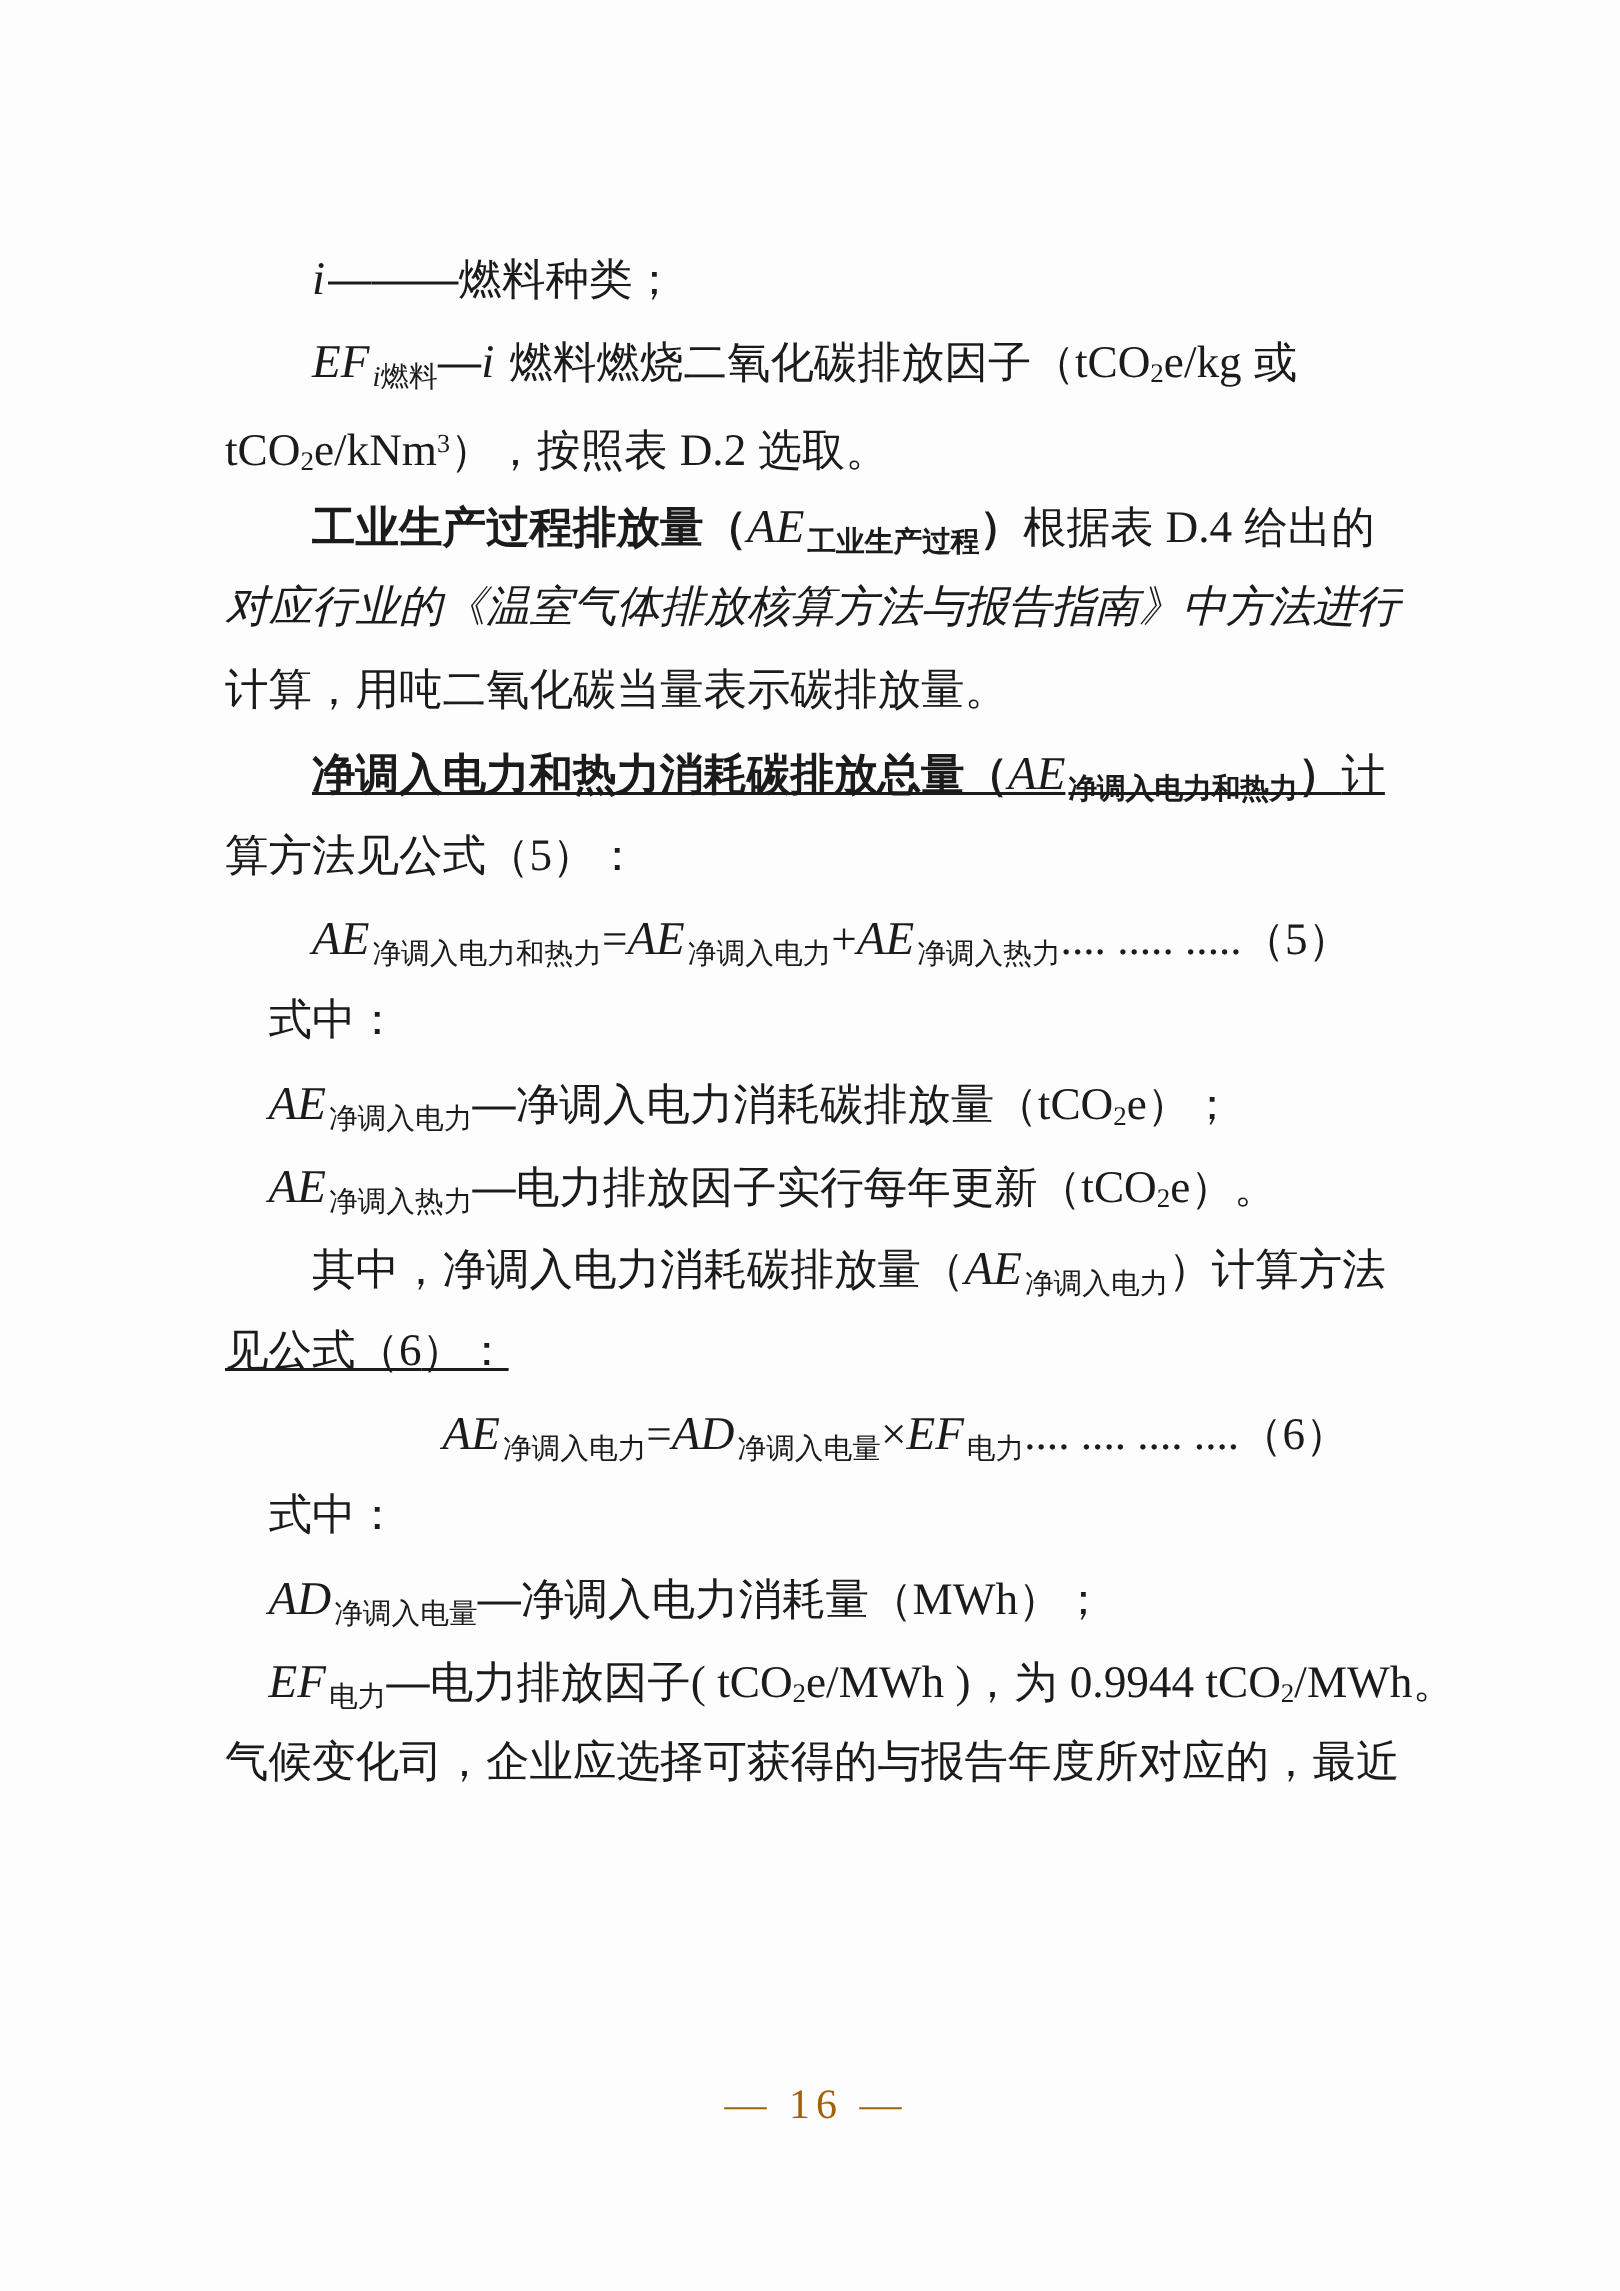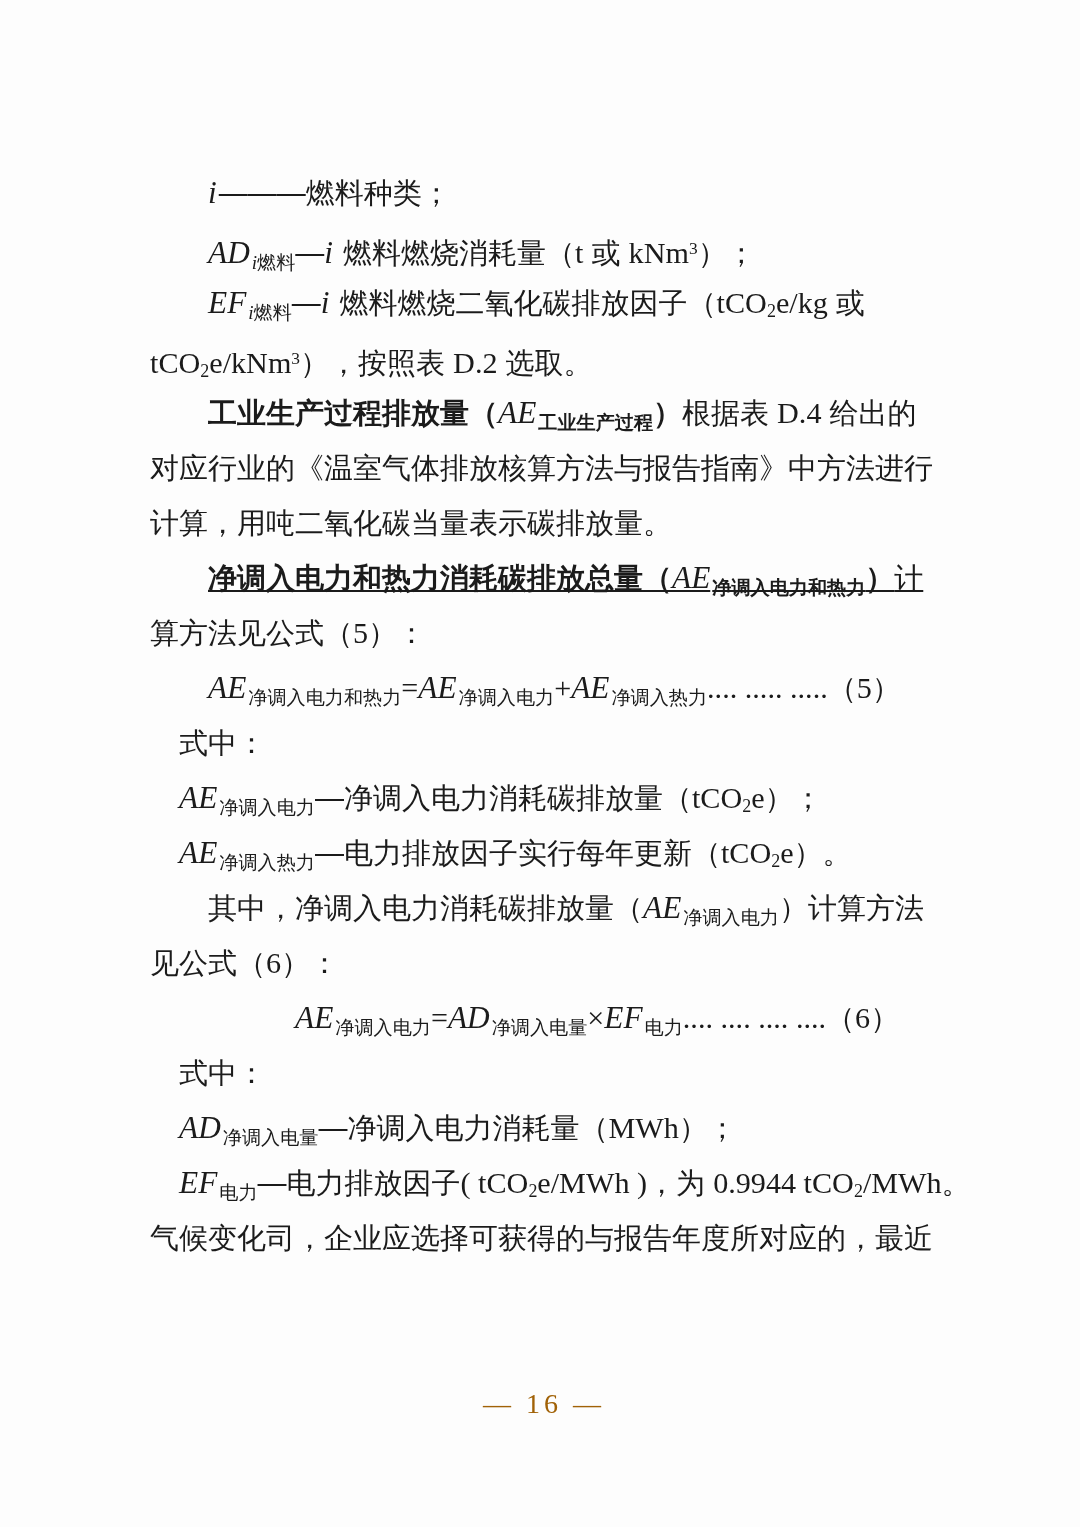--- a/index.html
+++ b/index.html
@@ -21,21 +21,21 @@
     background: #fdfdfd;
   }
   .doc-body {
     position: absolute;
     left: 150px;
     top: 158px;
     width: 800px;
   }
   .line {
     height: 55px;
-    line-height: 70px;
+    line-height: 55px;
     white-space: nowrap;
     font-size: 29px;
   }
   
   .seg-n {
     font-family: "Liberation Sans", sans-serif;
     font-weight: normal;
   }
   .seg-b {
     font-family: "Liberation Sans", sans-serif;
@@ -89,34 +89,33 @@
     color: #a16207;
     letter-spacing: 4px;
   }
 </style>
 </head>
 <body>
 
 <div class="page">
   <div class="doc-body">
       <div class="line" style="padding-left: 58px;"><span class="seg-var">i</span><span class="seg-n">———</span><span class="seg-n">燃料种类；</span></div>
-      <div class="line" style="padding-left: 58px;"><span class="seg-var">AD</span><span class="seg-isub">i</span><span class="seg-sub">燃料</span><span class="seg-n">—</span><span class="seg-var">i</span><span class="seg-n"> 燃料燃烧消耗量（</span><span class="seg-lat">t</span><span class="seg-n"> 或 </span><span class="seg-lat">kNm</span><span class="seg-sup">3</span><span class="seg-n">）；</span></div>
       <div class="line" style="padding-left: 58px;"><span class="seg-var">EF</span><span class="seg-isub">i</span><span class="seg-sub">燃料</span><span class="seg-n">—</span><span class="seg-var">i</span><span class="seg-n"> 燃料燃烧二氧化碳排放因子（</span><span class="seg-lat">tCO</span><span class="seg-dsub">2</span><span class="seg-lat">e/kg</span><span class="seg-n"> 或</span></div>
       <div class="line" style="padding-left: 0px;"><span class="seg-lat">tCO</span><span class="seg-dsub">2</span><span class="seg-lat">e/kNm</span><span class="seg-sup">3</span><span class="seg-n">），按照表 </span><span class="seg-lat">D.2</span><span class="seg-n"> 选取。</span></div>
       <div class="line" style="padding-left: 58px;"><span class="seg-b">工业生产过程排放量（</span><span class="seg-var">AE</span><span class="seg-bsub">工业生产过程</span><span class="seg-b">）</span><span class="seg-n">根据表 </span><span class="seg-lat">D.4</span><span class="seg-n"> 给出的</span></div>
-      <div class="line" style="padding-left: 0px;"><span class="seg-n">对应行业的《温室气体排放核算方法与报告指南》中方法进行</span></div>
+      <div class="line" style="padding-left: 0px; font-style: italic;"><span class="seg-n">对应行业的《温室气体排放核算方法与报告指南》中方法进行</span></div>
       <div class="line" style="padding-left: 0px;"><span class="seg-n">计算，用吨二氧化碳当量表示碳排放量。</span></div>
       <div class="line" style="padding-left: 58px; text-decoration: underline;"><span class="seg-b">净调入电力和热力消耗碳排放总量（</span><span class="seg-var">AE</span><span class="seg-bsub">净调入电力和热力</span><span class="seg-b">）</span><span class="seg-n">计</span></div>
       <div class="line" style="padding-left: 0px;"><span class="seg-n">算方法见公式（</span><span class="seg-lat">5</span><span class="seg-n">）：</span></div>
       <div class="line" style="padding-left: 58px;"><span class="seg-var">AE</span><span class="seg-sub">净调入电力和热力</span><span class="seg-lat">=</span><span class="seg-var">AE</span><span class="seg-sub">净调入电力</span><span class="seg-lat">+</span><span class="seg-var">AE</span><span class="seg-sub">净调入热力</span><span class="seg-lat">.... ..... .....</span><span class="seg-n">（</span><span class="seg-lat">5</span><span class="seg-n">）</span></div>
       <div class="line" style="padding-left: 29px;"><span class="seg-n">式中：</span></div>
       <div class="line" style="padding-left: 29px;"><span class="seg-var">AE</span><span class="seg-sub">净调入电力</span><span class="seg-n">—净调入电力消耗碳排放量（</span><span class="seg-lat">tCO</span><span class="seg-dsub">2</span><span class="seg-lat">e</span><span class="seg-n">）；</span></div>
       <div class="line" style="padding-left: 29px;"><span class="seg-var">AE</span><span class="seg-sub">净调入热力</span><span class="seg-n">—电力排放因子实行每年更新（</span><span class="seg-lat">tCO</span><span class="seg-dsub">2</span><span class="seg-lat">e</span><span class="seg-n">）。</span></div>
       <div class="line" style="padding-left: 58px;"><span class="seg-n">其中，净调入电力消耗碳排放量（</span><span class="seg-var">AE</span><span class="seg-sub">净调入电力</span><span class="seg-n">）</span><span class="seg-n">计算方法</span></div>
-      <div class="line" style="padding-left: 0px;"><span class="seg-n">见公式（</span><span class="seg-lat">6</span><span class="seg-n">）：</span></div>
+      <div class="line" style="padding-left: 0px; text-decoration: underline;"><span class="seg-n">见公式（</span><span class="seg-lat">6</span><span class="seg-n">）：</span></div>
       <div class="line" style="padding-left: 145px;"><span class="seg-var">AE</span><span class="seg-sub">净调入电力</span><span class="seg-lat">=</span><span class="seg-var">AD</span><span class="seg-sub">净调入电量</span><span class="seg-lat">×</span><span class="seg-var">EF</span><span class="seg-sub">电力</span><span class="seg-lat">.... .... .... ....</span><span class="seg-n">（</span><span class="seg-lat">6</span><span class="seg-n">）</span></div>
       <div class="line" style="padding-left: 29px;"><span class="seg-n">式中：</span></div>
       <div class="line" style="padding-left: 29px;"><span class="seg-var">AD</span><span class="seg-sub">净调入电量</span><span class="seg-n">—净调入电力消耗量（</span><span class="seg-lat">MWh</span><span class="seg-n">）；</span></div>
       <div class="line" style="padding-left: 29px;"><span class="seg-var">EF</span><span class="seg-sub">电力</span><span class="seg-n">—电力排放因子</span><span class="seg-lat">( tCO</span><span class="seg-dsub">2</span><span class="seg-lat">e/MWh</span><span class="seg-lat"> )</span><span class="seg-n">，为 </span><span class="seg-lat">0.9944 tCO</span><span class="seg-dsub">2</span><span class="seg-lat">/MWh</span><span class="seg-n">。</span></div>
       <div class="line" style="padding-left: 0px;"><span class="seg-n">气候变化司，企业应选择可获得的与报告年度所对应的，最近</span></div>
     </div>
   <div class="footer">
     <span>— 16 —</span>
   </div>
 </div>

